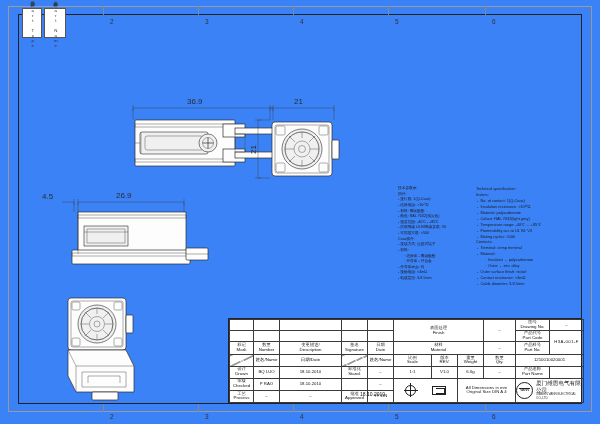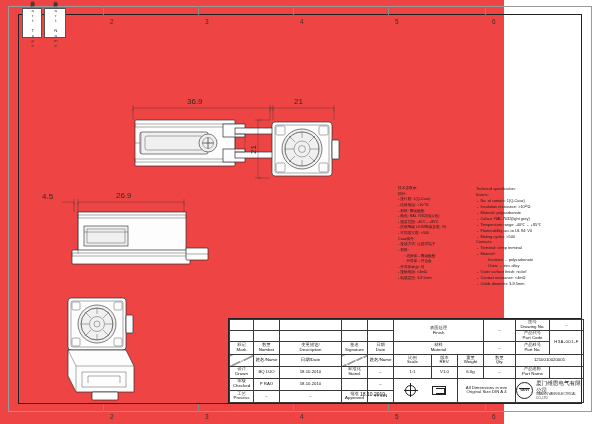--- a/index.html
+++ b/index.html
@@ -1,18 +1,18 @@
 <!DOCTYPE html>
 <html><head>
 <meta charset="utf-8">
 <style>
   html,body{margin:0;padding:0;background:#fff;}
   body{width:600px;height:424px;overflow:hidden;
        font-family:"Liberation Sans", sans-serif;color:#1a1a1a;}
-  #sheet{position:relative;width:504px;height:424px;background:#ef4444;}
+  #sheet{position:relative;width:600px;height:424px;background:#3b82f6;}
 
   
   .outer-frame{position:absolute;left:8px;top:6px;width:584px;height:406px;
       border:1px solid #9a9a9a;box-sizing:border-box;}
   .inner-frame{position:absolute;left:18px;top:14px;width:564px;height:390px;
       border:1.6px solid #222;box-sizing:border-box;}
 
   .zone-mark{position:absolute;font-size:6.5px;color:#333;}
   .zt{top:18px;}
   .zb{bottom:4px;}

